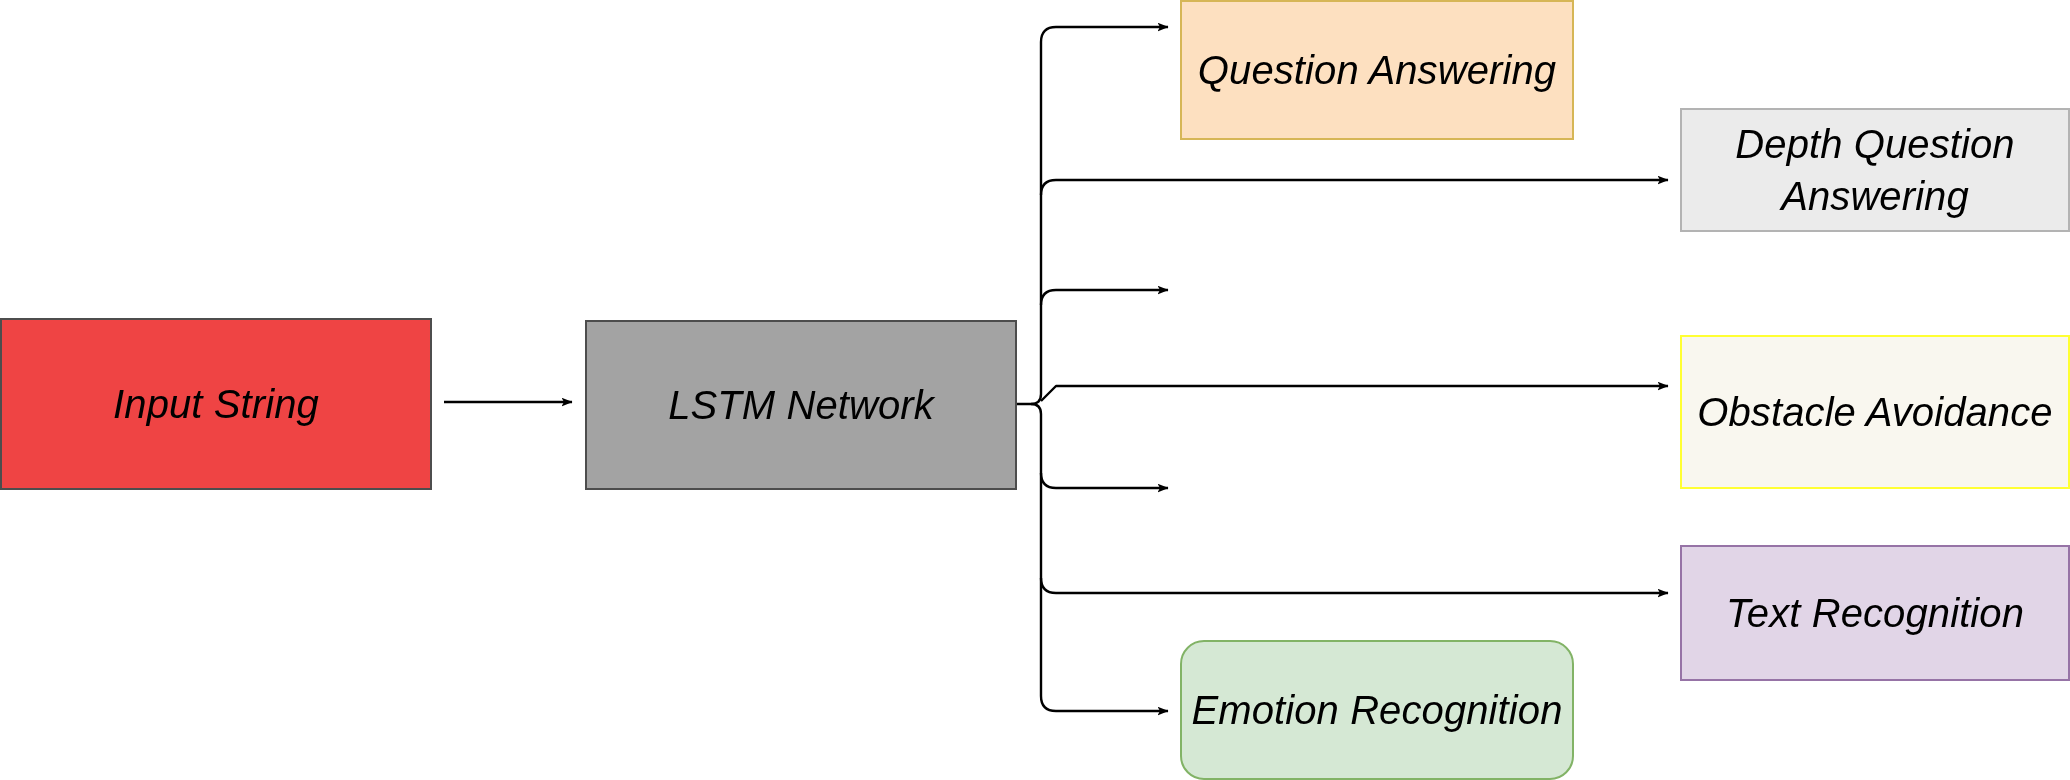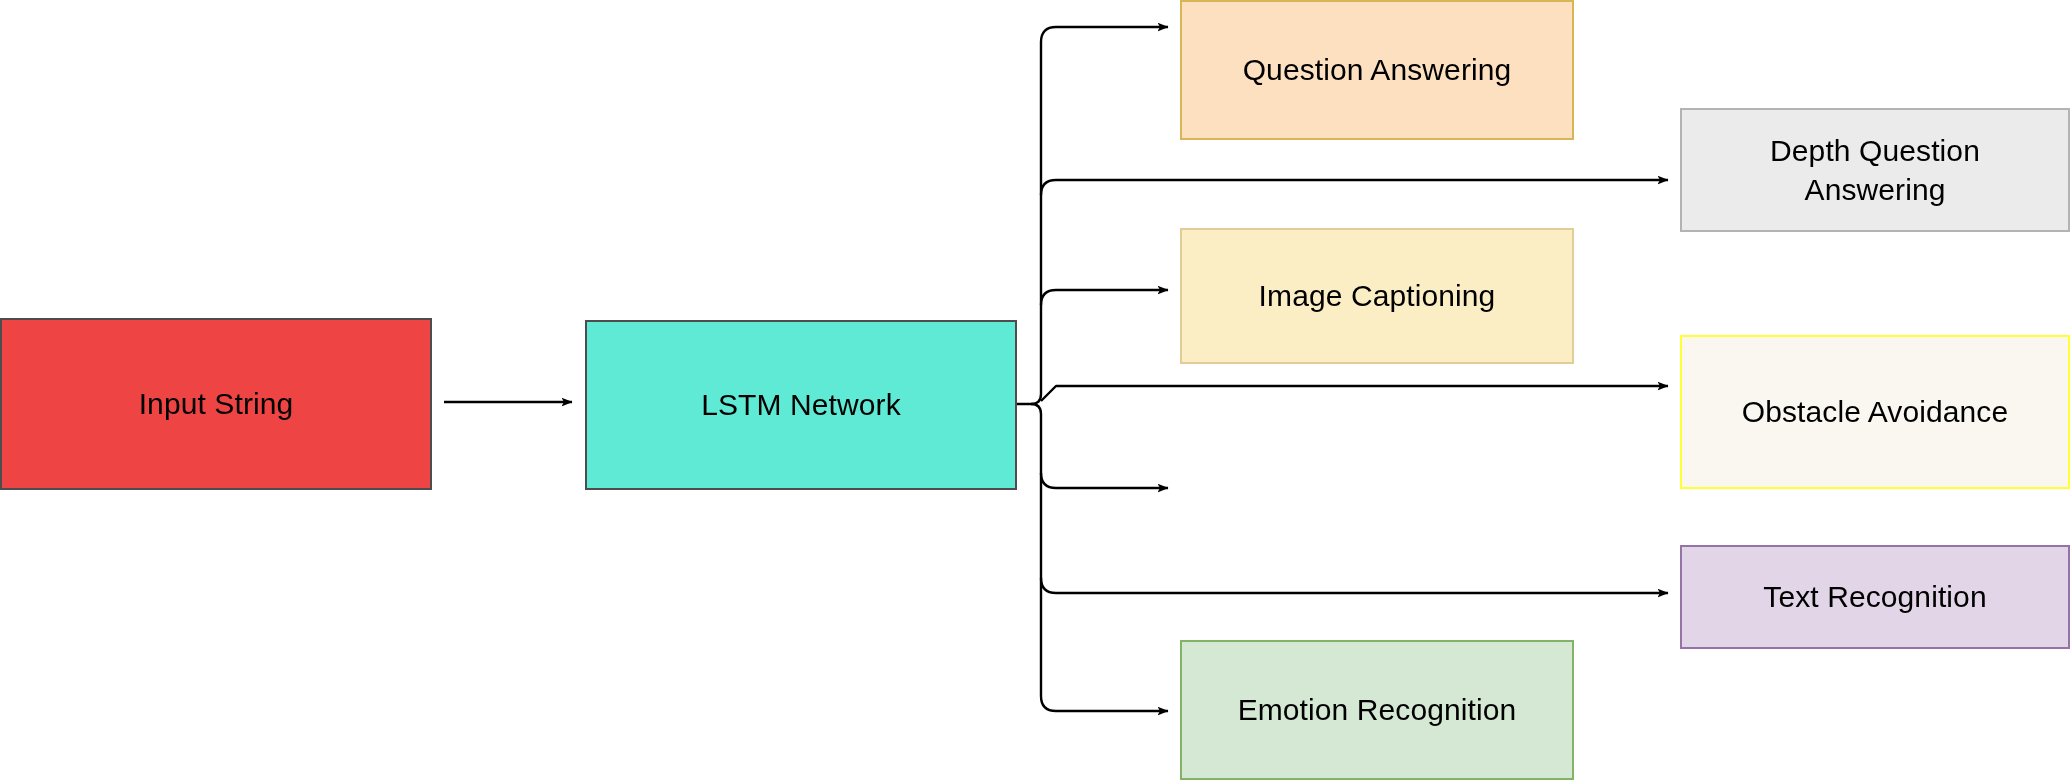--- a/index.html
+++ b/index.html
@@ -19,42 +19,43 @@
     overflow: hidden;
   }
   .node {
     position: absolute;
     box-sizing: border-box;
     display: flex;
     align-items: center;
     justify-content: center;
     text-align: center;
     color: #000000;
-    font-size: 30px;
+    font-size: 40px;
     line-height: 1.25;
     letter-spacing: 0.1px;
     border-style: solid;
     border-width: 2px;
     padding: 0 4px;
     white-space: pre-line;
+    font-style: italic;
   }
   .node.two-line { line-height: 1.3; }
 
   
   #node-input-string   { left: 0px;    top: 318px; width: 432px; height: 172px; }
   #node-lstm-network   { left: 585px;  top: 320px; width: 432px; height: 170px; }
 
   #node-question-answering  { left: 1180px; top: 0px;   width: 394px; height: 140px; }
   #node-image-captioning    { left: 1180px; top: 228px; width: 394px; height: 136px; }
   #node-face-recognition    { left: 1180px; top: 422px; width: 394px; height: 136px; }
   #node-emotion-recognition { left: 1180px; top: 640px; width: 394px; height: 140px; }
 
   #node-depth-question-answering { left: 1680px; top: 108px; width: 390px; height: 124px; }
   #node-obstacle-avoidance       { left: 1680px; top: 335px; width: 390px; height: 154px; }
-  #node-text-recognition         { left: 1680px; top: 545px; width: 390px; height: 104px; }
+  #node-text-recognition         { left: 1680px; top: 545px; width: 390px; height: 136px; }
 
   
   #edge-layer {
     position: absolute;
     left: 0;
     top: 0;
     width: 2070px;
     height: 780px;
     pointer-events: none;
   }
@@ -97,28 +98,27 @@
 
     <path class="edge-path" marker-end="url(#arrowhead)" d="M 1041 473 Q 1041 488 1056 488 L 1168 488" stroke="#000000" stroke-width="2.4"></path>
 
     <path class="edge-path" marker-end="url(#arrowhead)" d="M 1041 578 Q 1041 593 1056 593 L 1668 593" stroke="#000000" stroke-width="2.4"></path>
 
     <path class="edge-path" marker-end="url(#arrowhead)" d="M 1041 696 Q 1041 711 1056 711 L 1168 711" stroke="#000000" stroke-width="2.4"></path>
   </svg>
 
   <div class="node" id="node-input-string" style="background-color: #ef4444; border-color: rgb(77, 77, 77);">Input String</div>
 
-  <div class="node" id="node-lstm-network" style="background-color: #5eead4; border-color: rgb(77, 77, 77);">LSTM Network</div>
+  <div class="node" id="node-lstm-network" style="background-color: #a3a3a3; border-color: rgb(77, 77, 77);">LSTM Network</div>
 
   <div class="node" id="node-question-answering" style="background-color: rgb(253, 224, 192); border-color: rgb(214, 182, 86);">Question Answering</div>
 
-  <div class="node" id="node-image-captioning" style="background-color: rgb(251, 238, 196); border-color: rgb(224, 205, 151);">Image Captioning</div>
 
 
-  <div class="node" id="node-emotion-recognition" style="background-color: rgb(213, 232, 212); border-color: rgb(130, 179, 102);">Emotion Recognition</div>
+  <div class="node" id="node-emotion-recognition" style="background-color: rgb(213, 232, 212); border-color: rgb(130, 179, 102); border-radius: 24px;">Emotion Recognition</div>
 
   <div class="node two-line" id="node-depth-question-answering" style="background-color: rgb(235, 235, 235); border-color: rgb(179, 179, 179);">Depth Question
 Answering</div>
 
   <div class="node" id="node-obstacle-avoidance" style="background-color: rgb(249, 247, 239); border-color: rgb(255, 255, 51);">Obstacle Avoidance</div>
 
   <div class="node" id="node-text-recognition" style="background-color: rgb(225, 213, 231); border-color: rgb(150, 115, 166);">Text Recognition</div>
 
 </div>
 

